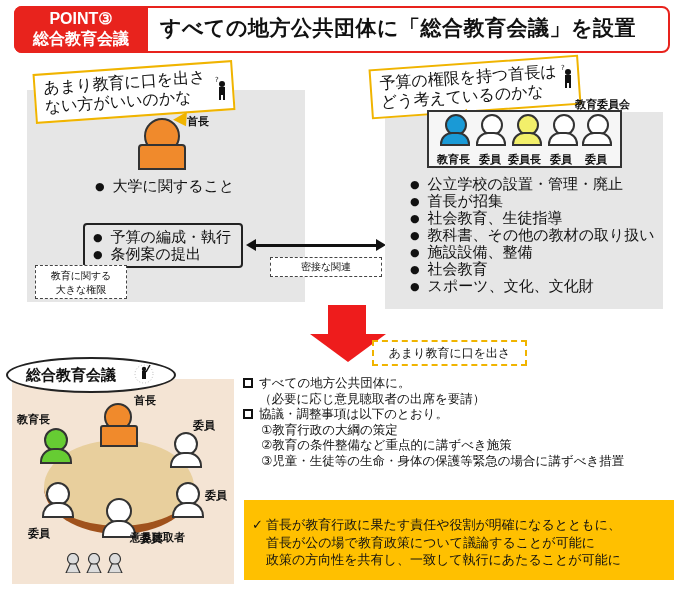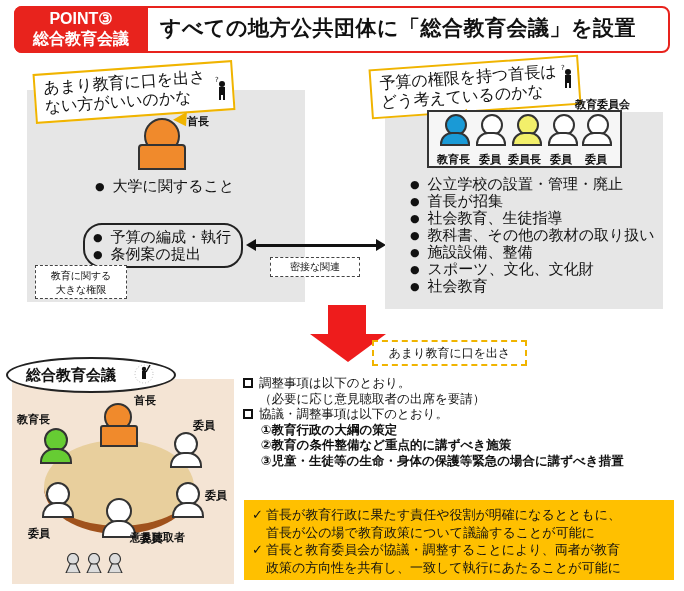--- a/index.html
+++ b/index.html
@@ -30,23 +30,23 @@
 
   
   .person { position: absolute; }
   .person .head { position: absolute; border-radius: 50%; border: 2px solid #333; }
   .person .body { position: absolute; border: 2px solid #333; }
 
   ul.bullets { list-style: none; }
   ul.bullets li { font-size: 15px; line-height: 17px; white-space: nowrap; }
   ul.bullets li::before { content: "●"; font-size: 11px; margin-right: 8px; vertical-align: 1px; }
 
-  .budget-box { left: 83px; top: 223px; width: 160px; height: 45px; border: 2px solid #222; border-radius: 19px; background: #e6e6e6; padding: 4px 8px; }
+  .budget-box { left: 83px; top: 223px; width: 160px; height: 45px; border: 2px solid #222; border-radius: 4px; background: #e6e6e6; padding: 4px 8px; }
   .power-box { left: 35px; top: 265px; width: 92px; height: 34px; border: 1px dashed #444; background: #fff; font-size: 10px; text-align: center; line-height: 14px; padding-top: 3px; }
-  .relation-box { left: 270px; top: 257px; width: 90px; height: 20px; border: 1px dashed #444; background: #fff; font-size: 10px; text-align: center; line-height: 18px; }
+  .relation-box { left: 270px; top: 257px; width: 112px; height: 20px; border: 1px dashed #444; background: #fff; font-size: 10px; text-align: center; line-height: 18px; }
 
   .arrow-line { left: 252px; top: 244px; width: 128px; height: 3px; background: #111; }
   .arrow-head-l { left: 246px; top: 239px; width: 0; height: 0; border-top: 6px solid transparent; border-bottom: 6px solid transparent; border-right: 10px solid #111; }
   .arrow-head-r { left: 376px; top: 239px; width: 0; height: 0; border-top: 6px solid transparent; border-bottom: 6px solid transparent; border-left: 10px solid #111; }
 
   .boe-frame { left: 427px; top: 110px; width: 195px; height: 58px; background: #f6f6f6; border: 2px solid #333; }
 
   
   .down-stem { left: 328px; top: 305px; width: 38px; height: 30px; background: #ee1c1c; }
   .down-head { left: 310px; top: 334px; width: 0; height: 0; border-left: 38px solid transparent; border-right: 38px solid transparent; border-top: 28px solid #ee1c1c; }
@@ -55,23 +55,23 @@
 
   
   .conf-panel { left: 12px; top: 379px; width: 222px; height: 205px; background: #f4e4d4; }
   .conf-title { left: 6px; top: 357px; width: 170px; height: 36px; border: 2px solid #222; border-radius: 50%; background: #fff; font-size: 15px; font-weight: bold; line-height: 32px; padding-left: 18px; }
   .table-oval { left: 44px; top: 440px; width: 150px; height: 94px; border-radius: 50%; background: #e8cf9d; border-bottom: 8px solid #a0521c; }
 
   
   .list-main { left: 243px; top: 375px; font-size: 12.5px; line-height: 15.5px; }
   .list-main .sq { display: inline-block; width: 10px; height: 10px; border: 2px solid #111; margin-right: 6px; vertical-align: -1px; }
   .list-main .indent { padding-left: 16px; }
-  .list-main .indent2 { padding-left: 18px; font-weight: bold; }
-
-  .result-box { left: 244px; top: 500px; width: 430px; height: 80px; background: #ffc000; padding: 6px 8px; font-size: 13px; line-height: 17.5px; }
+  .list-main .indent2 { padding-left: 18px; }
+
+  .result-box { left: 244px; top: 500px; width: 430px; height: 80px; background: #ffc000; padding: 16px 8px; font-size: 13px; line-height: 17.5px; }
   .result-box .ck { display: inline-block; width: 14px; }
   .result-box .cont { padding-left: 14px; }
 </style>
 </head>
 <body>
 
 <div class="abs header"></div>
 <div class="abs point-badge">
   <div class="l1">POINT③</div>
   <div class="l2">総合教育会議</div>
@@ -164,22 +164,22 @@
 <div class="abs label-sm" style="left:508px; top:152px;">委員長</div>
 <div class="abs label-sm" style="left:550px; top:152px;">委員</div>
 <div class="abs label-sm" style="left:585px; top:152px;">委員</div>
 
 <ul class="abs bullets" style="left:410px; top:176px; line-height:17.5px;">
   <li>公立学校の設置・管理・廃止</li>
   <li>首長が招集</li>
   <li>社会教育、生徒指導</li>
   <li>教科書、その他の教材の取り扱い</li>
   <li>施設設備、整備</li>
+  <li>社会教育</li>
   <li>スポーツ、文化、文化財</li>
-  <li>社会教育</li>
 </ul>
 
 <div class="abs down-stem"></div>
 <div class="abs down-head"></div>
 <div class="abs setup-box">あまり教育に口を出さ</div>
 
 <div class="abs conf-panel"></div>
 <div class="abs conf-title">
   <span>総合教育会議</span>
 </div>
@@ -240,26 +240,25 @@
       <path d="M2 20 L6 11 L12 11 L16 20 Z" fill="#ddd" stroke="#333" stroke-width="1.2"></path>
     </svg>
   <svg width="18" height="20" viewBox="0 0 18 20">
       <circle cx="9" cy="6" r="5.5" fill="#ddd" stroke="#333" stroke-width="1.2"></circle>
       <path d="M2 20 L6 11 L12 11 L16 20 Z" fill="#ddd" stroke="#333" stroke-width="1.2"></path>
     </svg>
 </div>
 <div class="abs label-sm" style="left:130px; top:530px;">意見聴取者</div>
 
 <div class="abs list-main">
-  <div><span class="sq"></span><span>調整事項は以下のとおり。</span></div>
+  <div><span class="sq"></span><span>すべての地方公共団体に。</span></div>
   <div class="indent">（必要に応じ意見聴取者の出席を要請）</div>
   <div><span class="sq"></span><span>協議・調整事項は以下のとおり。</span></div>
   <div class="indent2">①教育行政の大綱の策定</div>
   <div class="indent2">②教育の条件整備など重点的に講ずべき施策</div>
   <div class="indent2">③児童・生徒等の生命・身体の保護等緊急の場合に講ずべき措置</div>
 </div>
 
 <div class="abs result-box">
   <div><span class="ck">✓</span><span>首長が教育行政に果たす責任や役割が明確になるとともに、</span></div>
   <div class="cont">首長が公の場で教育政策について議論することが可能に</div>
-  <div><span class="ck">✓</span><span>首長と教育委員会が協議・調整することにより、両者が教育</span></div>
   <div class="cont">政策の方向性を共有し、一致して執行にあたることが可能に</div>
 </div>
 
 </body></html>

